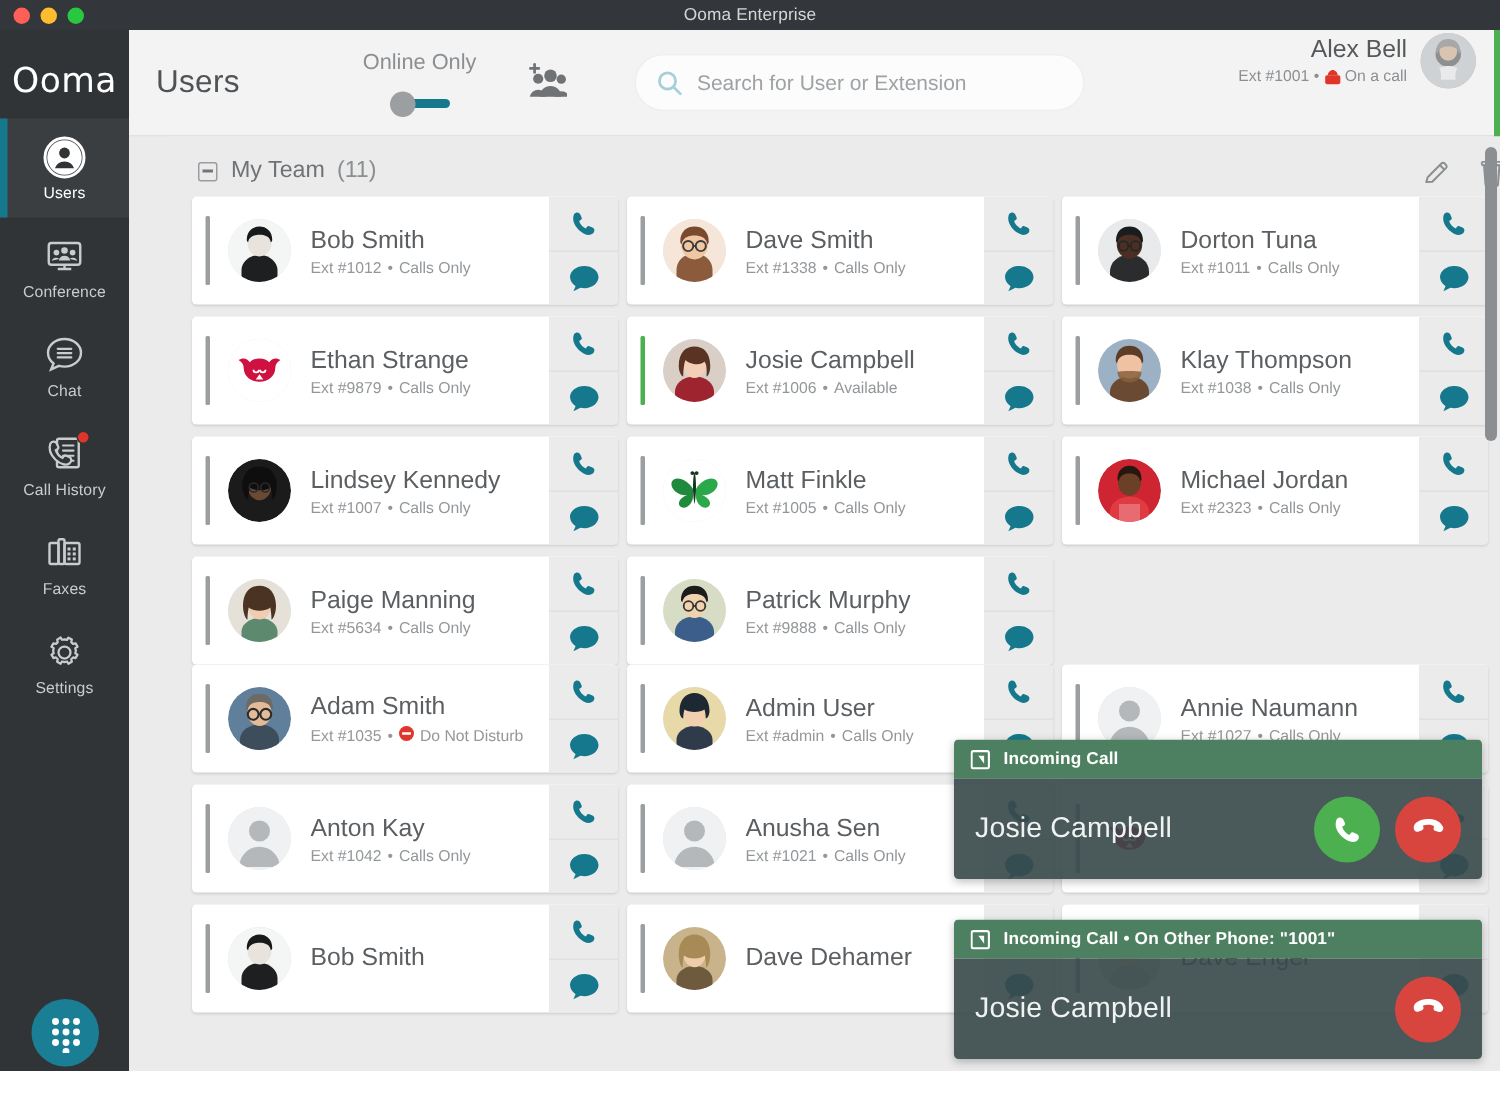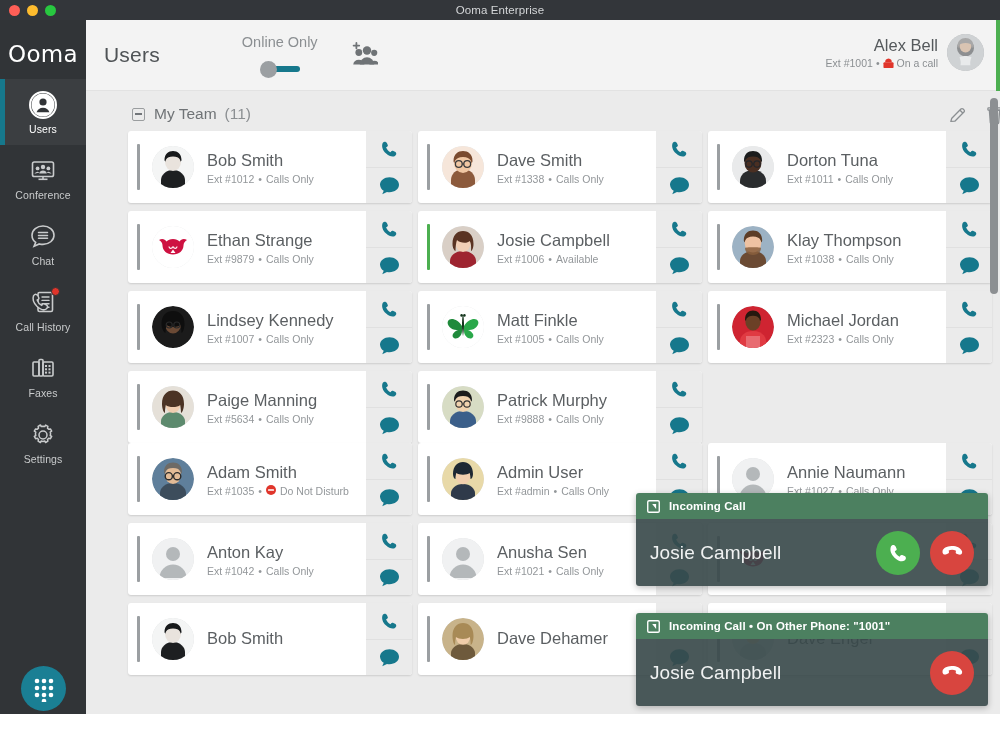--- a/index.html
+++ b/index.html
@@ -116,21 +116,21 @@
     display: flex; align-items: center; padding: 0 14px;
     border: 1px solid #efefef;
   }
   .search-box input {
     border: none; outline: none; background: transparent;
     font-size: 14px; color: #6f7376; margin-left: 10px; width: 240px;
     font-family: "Liberation Sans", sans-serif;
   }
   .search-box input::placeholder { color: #9ea2a5; }
   .me {
-    position: absolute; right: 16px; top: 14px;
+    position: absolute; right: 16px; top: 2px;
     display: flex; align-items: center; gap: 9px; justify-content: space-between;
   }
   .me-text { text-align: right; }
   .me-name { font-size: 16.5px; color: #55595c; line-height: 19px; }
   .me-sub {
     font-size: 10.5px; color: #8b8f92; margin-top: 2px;
     display: flex; align-items: center; justify-content: flex-end; gap: 3px;
   }
   .me-avatar {
     width: 37px; height: 37px; border-radius: 50%;
@@ -403,20 +403,27 @@
             <circle cx="28.2" cy="10.8" r="3.1"></circle>
             <path d="M23.4 22.5a5.1 5.1 0 0 1 9.8 0z"></path>
           </g>
           <g stroke="#6f7376" stroke-width="1.8" stroke-linecap="round">
             <line x1="7.6" y1="3.6" x2="13.2" y2="3.6"></line>
             <line x1="10.4" y1="0.9" x2="10.4" y2="6.3"></line>
           </g>
         </svg>
       </div>
 
+      <div class="search-box">
+        <svg width="17" height="17" viewBox="0 0 17 17">
+          <circle cx="7" cy="7" r="5.4" fill="none" stroke="#a7cfd9" stroke-width="1.8"></circle>
+          <line x1="11" y1="11" x2="15.6" y2="15.6" stroke="#a7cfd9" stroke-width="1.8" stroke-linecap="round"></line>
+        </svg>
+        <input type="text" placeholder="Search for User or Extension" style="">
+      </div>
 
       <div class="me">
         <div class="me-text">
           <div class="me-name">Alex Bell</div>
           <div class="me-sub">
             <span>Ext #1001</span>
             <span>•</span>
             <svg width="11" height="11" viewBox="0 0 12 12">
               <rect x="0.5" y="4.5" width="11" height="6.5" rx="1.3" fill="#e0352b"></rect>
               <path d="M2.4 4.5a3.6 3.6 0 0 1 7.2 0z" fill="#e0352b"></path>

